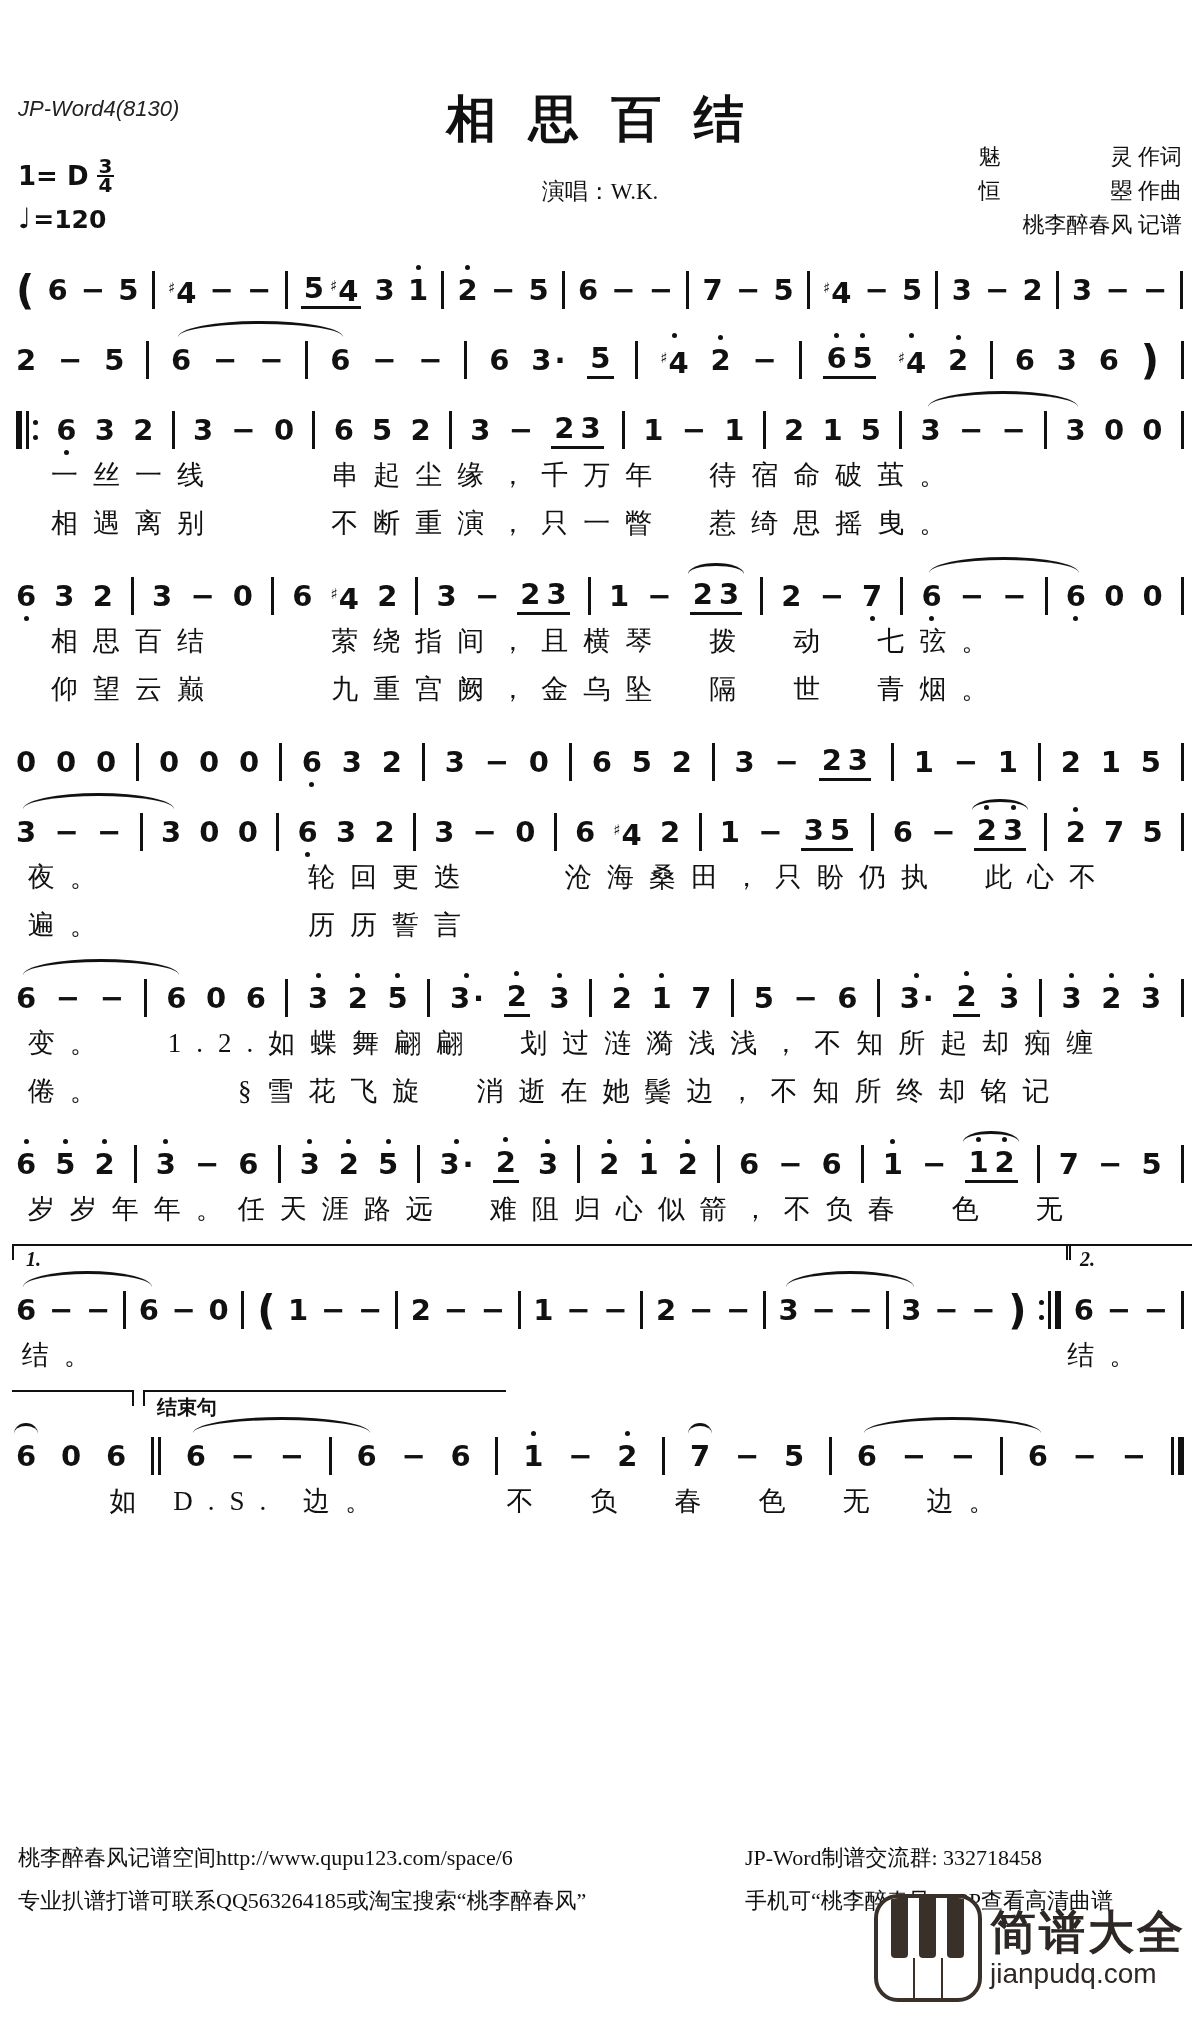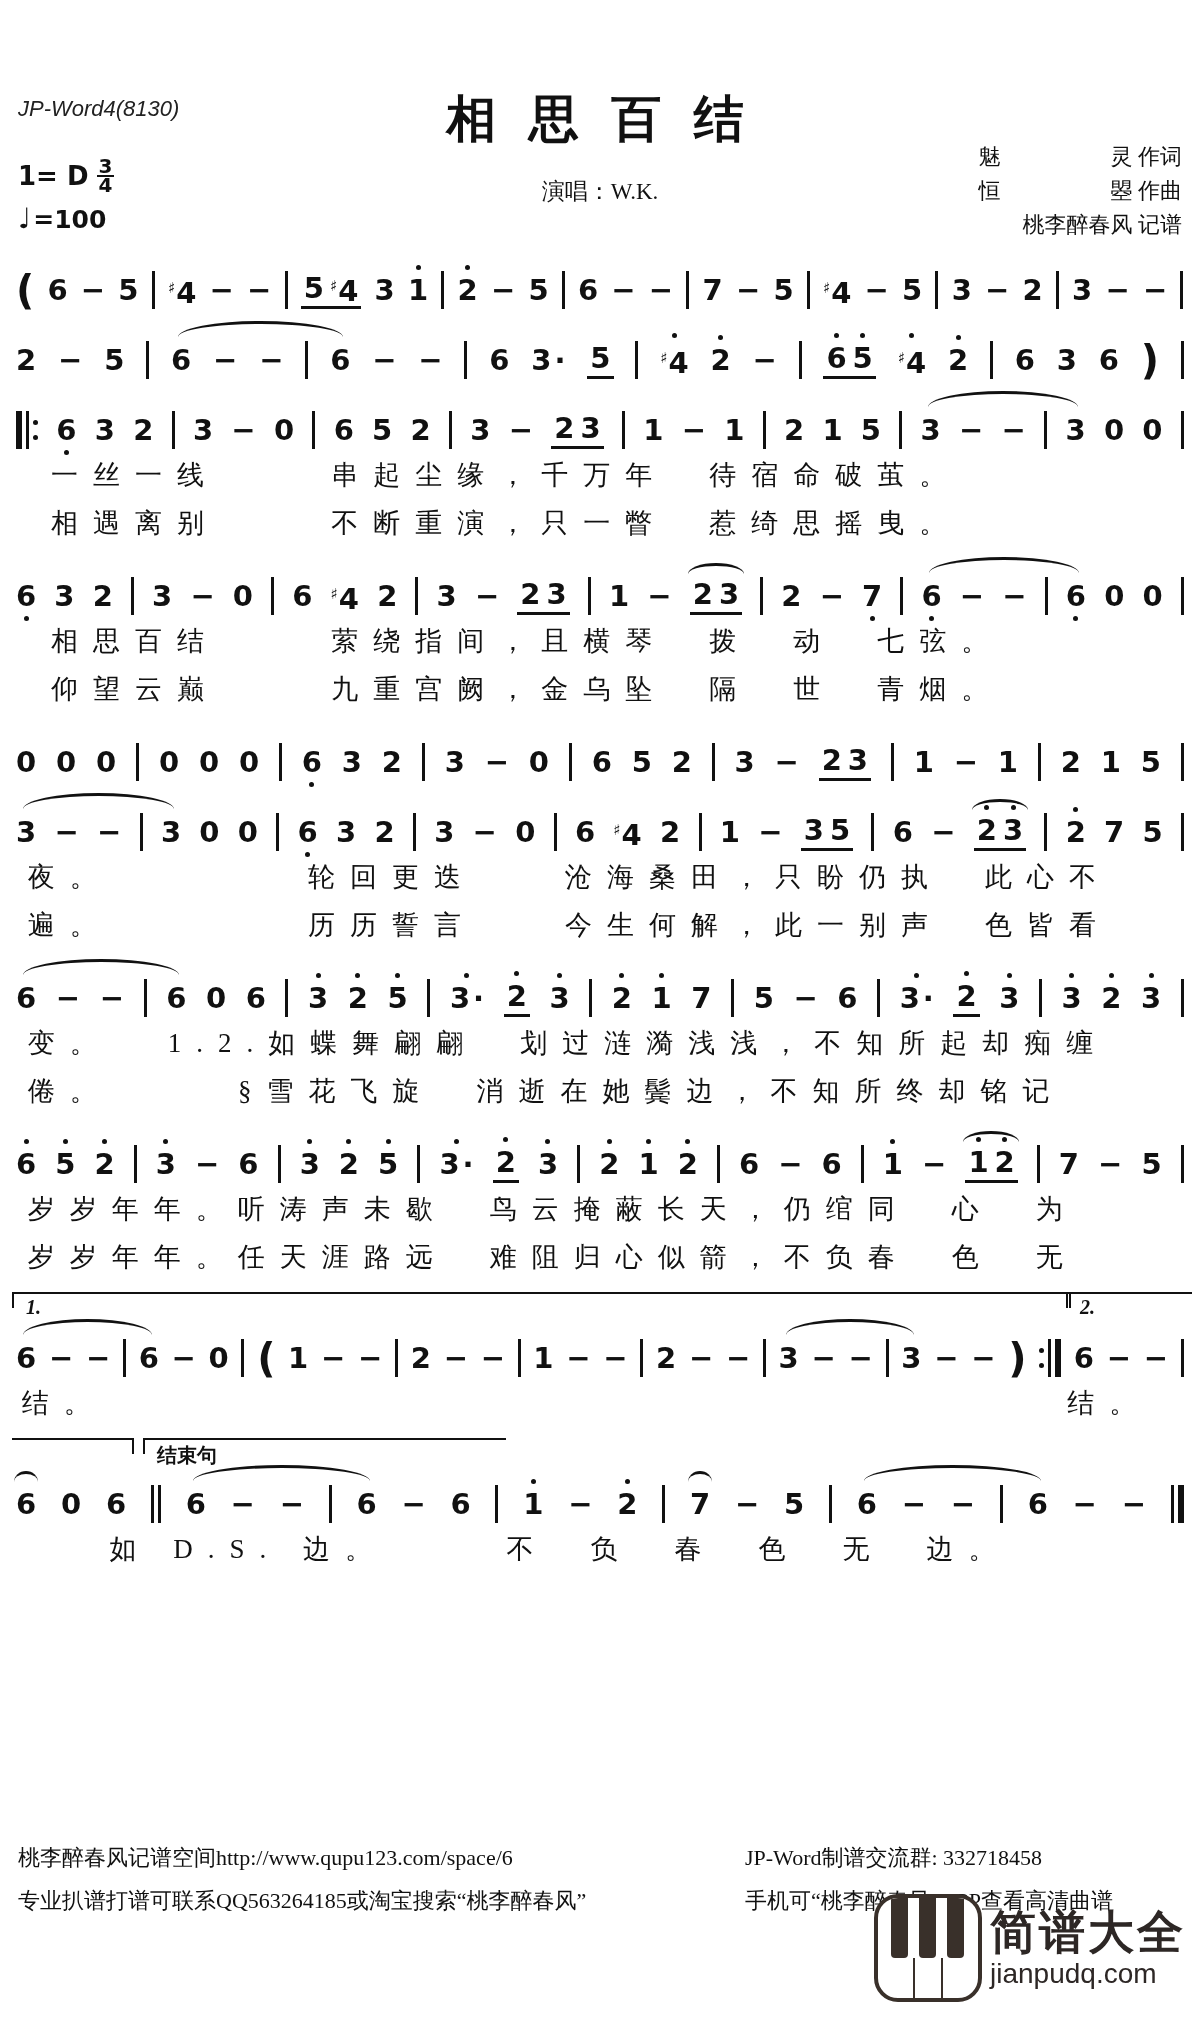--- a/index.html
+++ b/index.html
@@ -83,21 +83,21 @@
     <div>桃李醉春风 记谱</div>
   </div>
   <div class="keysig">
     <span>1= D</span>
     <span class="frac">
         <i>3</i>
         <i>4</i>
       </span>
   </div>
   <div class="tempo">
-    <span class="tnote">♩</span><span>=100</span>
+    <span class="tnote">♩</span><span>=120</span>
   </div>
 
   <div id="score" class="score">
       <div class="mline">
         <div class="tokens">
           <span class="par">(</span>
           <span class="tk">
             <span class="n">6</span>
           </span>
           <span class="tk">
@@ -638,21 +638,20 @@
           <div class="arc sm" style="left: 956px; width: 56px;"></div>
         </div>
         <div class="lrow">
           <span class="lseg" style="left: 1%;">夜。</span>
           <span class="lseg" style="left: 25%;">轮回更迭</span>
           <span class="lseg" style="left: 47%;">沧海桑田，只盼仍执　此心不</span>
         </div>
         <div class="lrow">
           <span class="lseg" style="left: 1%;">遍。</span>
           <span class="lseg" style="left: 25%;">历历誓言</span>
-          <span class="lseg" style="left: 47%;">今生何解，此一别声　色皆看</span>
         </div>
       </div>
       <div class="mline">
         <div class="tokens">
           <span class="tk">
             <span class="n">6</span>
           </span>
           <span class="tk">
             <span class="n">−</span>
           </span>
@@ -818,23 +817,20 @@
             <span class="n">7</span>
           </span>
           <span class="tk">
             <span class="n">−</span>
           </span>
           <span class="tk">
             <span class="n">5</span>
           </span>
           <span class="bl"></span>
           <div class="arc sm" style="left: 947px; width: 56px;"></div>
-        </div>
-        <div class="lrow">
-          <span class="lseg" style="left: 1%;">岁岁年年。听涛声未歇　鸟云掩蔽长天，仍绾同　心　为</span>
         </div>
         <div class="lrow">
           <span class="lseg" style="left: 1%;">岁岁年年。任天涯路远　难阻归心似箭，不负春　色　无</span>
         </div>
       </div>
       <div class="mline">
         <div class="tokens brk-space">
           <span class="tk">
             <span class="n">6</span>
           </span>

